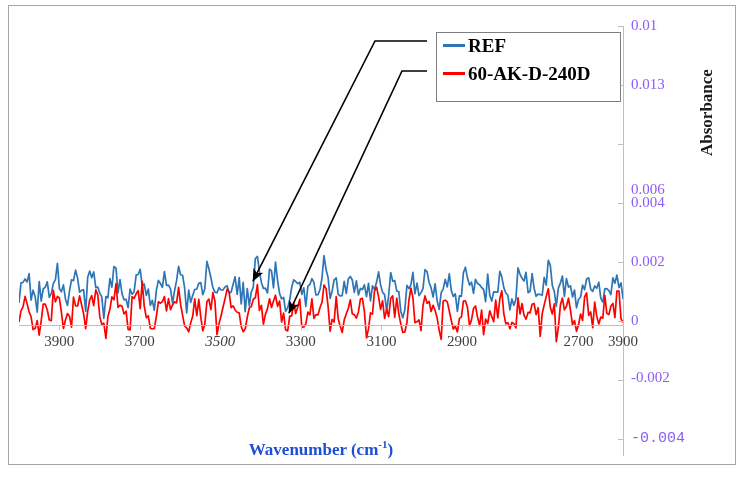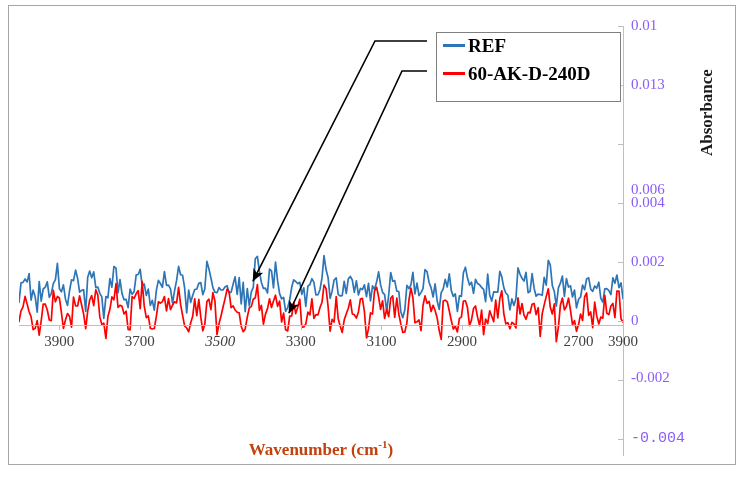--- a/index.html
+++ b/index.html
@@ -96,21 +96,21 @@
   }
   
   #x-axis-title {
     position: absolute;
     left: 0;
     top: 432px;
     width: 624px;
     text-align: center;
     font-size: 17px;
     font-weight: bold;
-    color: #c2410c;
+    color: #1d4ed8;
   }
   #x-axis-title sup {
     font-size: 11px;
     vertical-align: super;
   }
   #y-axis-title {
     position: absolute;
     left: 688px;
     top: 150px;
     font-size: 17px;

